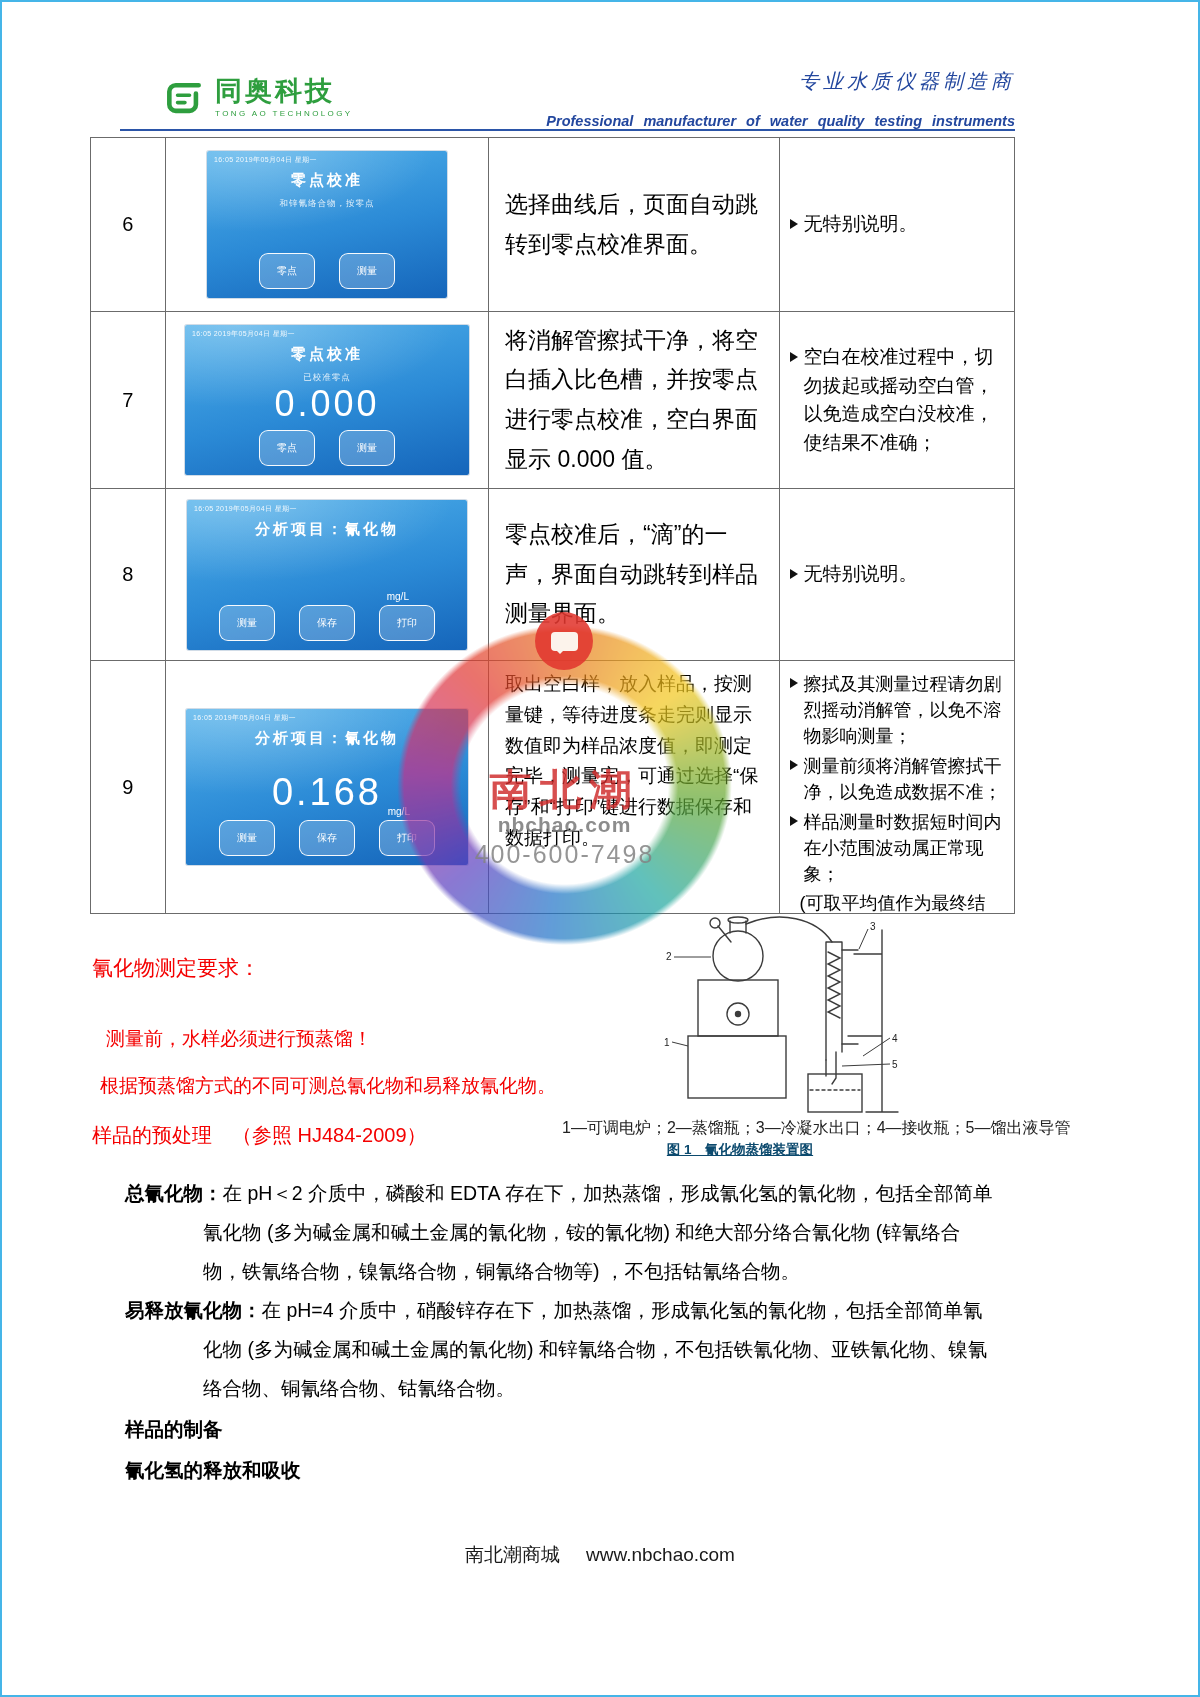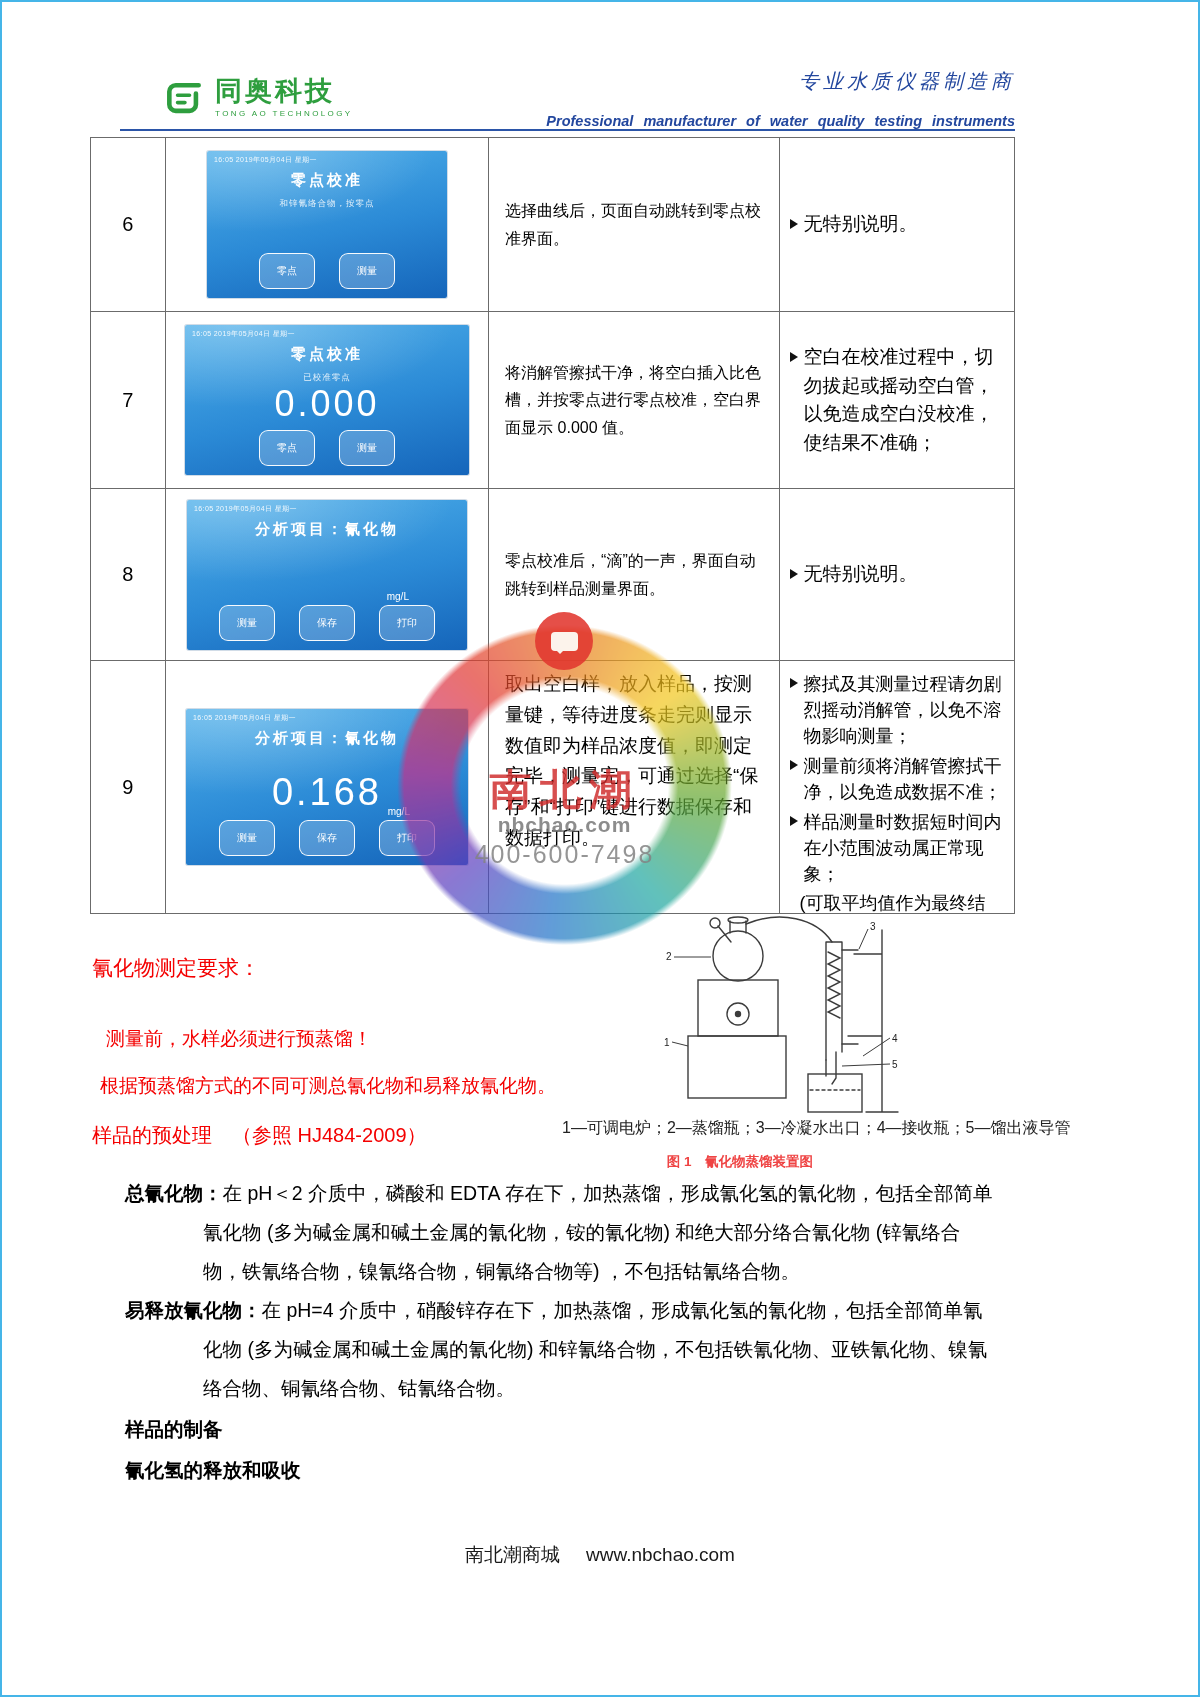--- a/index.html
+++ b/index.html
@@ -25,21 +25,21 @@
 
   
   .ptable { position:absolute; left:88px; top:135px; width:925px; border:1px solid #6b6b6b; }
   .t-row { display:flex; border-bottom:1px solid #6b6b6b; }
   .t-row:last-child { border-bottom:none; }
   .rh6{height:174px}.rh7{height:177px}.rh8{height:172px}.rh9{height:252px}
   .cell { border-right:1px solid #6b6b6b; overflow:hidden; }
   .cell:last-child { border-right:none; }
   .c-num  { width:75px; display:flex; align-items:center; justify-content:center; font-size:20px; }
   .c-shot { width:324px; display:flex; align-items:center; justify-content:center; }
-  .c-desc { width:291px; display:flex; flex-direction:column; justify-content:center; padding:10px 16px; font-size:16px; line-height:1.72; }
+  .c-desc { width:291px; display:flex; flex-direction:column; justify-content:center; padding:10px 16px; font-size:23px; line-height:1.72; }
   .c-note { width:235px; display:flex; flex-direction:column; justify-content:center; padding:10px 6px 10px 10px; font-size:19px; line-height:1.5; }
   .t-row.top .c-desc, .t-row.top .c-note { justify-content:flex-start; padding-top:8px; }
   .t-row.top .c-desc { font-size:19px; line-height:1.62; }
   .t-row.top .c-note { font-size:18px; line-height:26px; }
   .note { display:flex; gap:6px; margin:2px 0; }
   .tri { flex:none; width:0; height:0; border-top:5.5px solid transparent;
          border-bottom:5.5px solid transparent; border-left:8.5px solid #111; margin-top:9px; }
   .t-row.top .tri { margin-top:7px; }
   .note-extra { padding-left:10px; margin-top:1px; }
 
@@ -86,21 +86,21 @@
   .req { position:absolute; left:90px; top:952px; width:480px; color:#f40000; }
   .req-title { font-size:21px; margin-bottom:44px; }
   .req-line1 { font-size:19px; margin:0 0 21px 14px; }
   .req-line2 { font-size:19px; margin:0 0 23px 8px; }
   .req-line3 { font-size:20px; margin-left:0; }
 
   
   .figure { position:absolute; left:560px; top:914px; width:356px; text-align:center; }
   .fig-svg { width:340px; height:200px; display:block; margin:0 auto; }
   .fig-legend { font-size:16px; color:#222; margin-top:2px; white-space:nowrap; }
-  .fig-caption { font-size:13.5px; font-weight:bold; color:#ef4444; margin-top:14px; }
+  .fig-caption { font-size:13.5px; font-weight:bold; color:#0c4a6e; margin-top:2px;text-decoration:underline; }
 
   
   .body-text { position:absolute; left:123px; top:1172px; width:872px; font-size:19.5px; line-height:39px; }
   .bt-p { padding-left:78px; text-indent:-78px; }
   .bt-label { font-weight:bold; }
   .subhead { font-weight:bold; margin-top:2px; }
 
   
   .footer { position:absolute; left:0; top:1540px; width:100%; text-align:center; font-size:19px; color:#1a1a1a; }
   .footer-url { margin-left:26px; }

